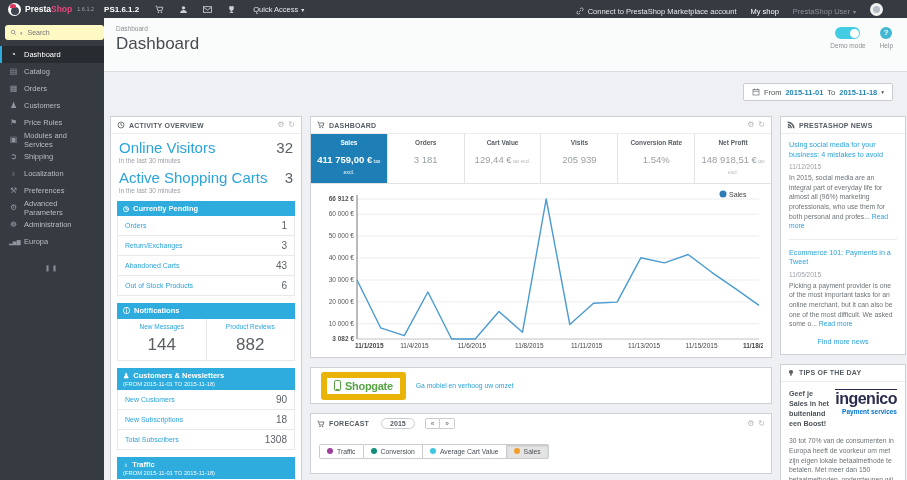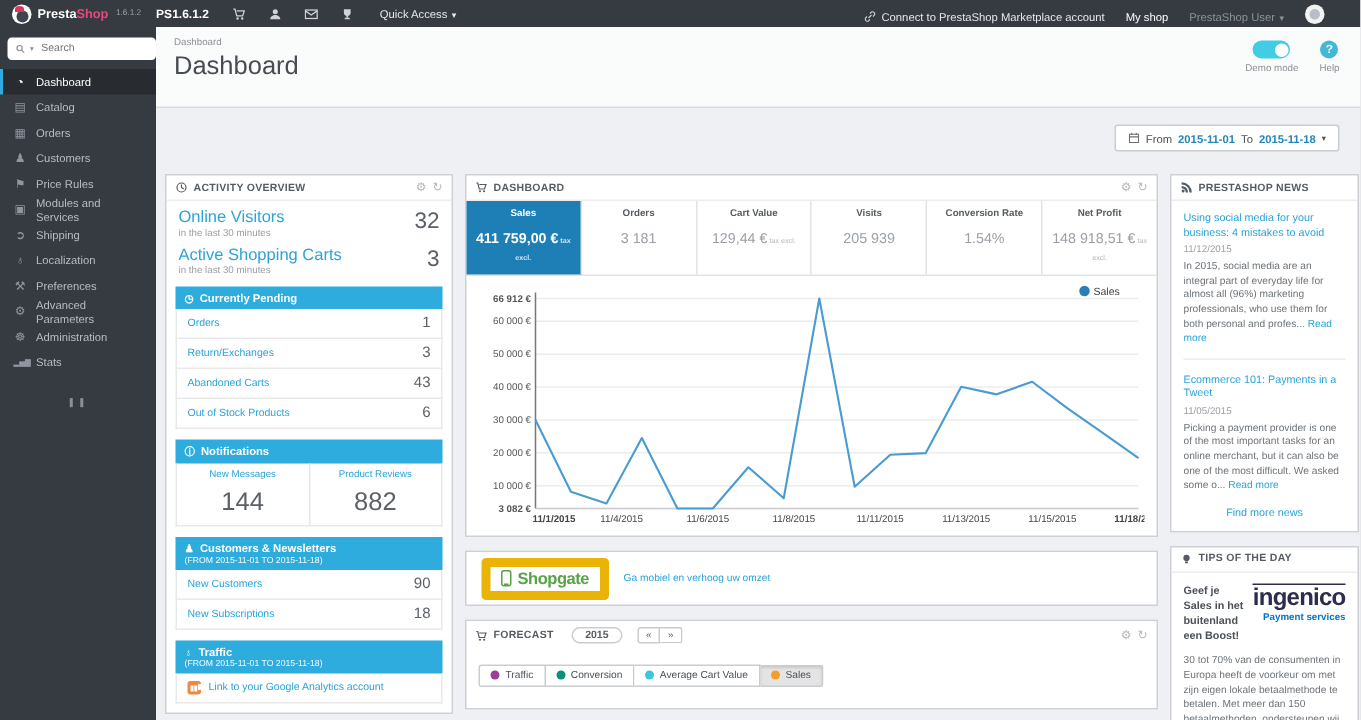--- a/index.html
+++ b/index.html
@@ -24,21 +24,21 @@
   .top-right{margin-left:auto;display:flex;align-items:flex-end;gap:14px;padding-right:24px;}
   .mk-link{display:flex;align-items:center;gap:4px;color:#e6e8ea;cursor:pointer;}
   .mk-link svg{width:8px;height:8px;stroke:#cfd2d6;}
   .myshop{color:#fff;cursor:pointer;}
   .user{color:#8d929a;cursor:pointer;}
   .avatar{width:13px;height:13px;border-radius:50%;background:#f2f2f2;position:relative;overflow:hidden;}
   .avatar::before{content:"";position:absolute;left:3px;top:3px;width:7px;height:7px;border-radius:50%;background:#b8bec8;}
 
   
   .sidebar{position:absolute;top:18px;left:0;width:104px;bottom:0;background:#363a41;z-index:20;}
-  .searchbox{margin:7px 0 6px 5px;background:#ffffff;border-radius:3px;height:15px;display:flex;align-items:center;padding:0 5px;gap:3px;}
+  .searchbox{margin:7px 0 6px 5px;background:#fef9c3;border-radius:3px;height:15px;display:flex;align-items:center;padding:0 5px;gap:3px;}
   .searchbox svg{width:7px;height:7px;stroke:#8a8f98;flex:none;}
   .searchbox .sb-caret{font-size:5px;color:#8a8f98;}
   .searchbox input{border:none;outline:none;width:100%;font-size:7px;color:#555;background:transparent;}
   .menu{margin-top:4px;}
   .side-item{display:flex;align-items:center;gap:6px;height:17px;padding:0 9px;color:#b8bcc3;font-size:7.5px;cursor:pointer;}
   .side-item .mi{width:9px;text-align:center;font-size:8px;color:#9095a0;flex:none;}
   .side-item.active{background:#282b30;color:#fff;border-left:2px solid #2eacdd;padding-left:7px;}
   .side-item.active .mi{color:#fff;}
   .collapse{margin-top:14px;text-align:center;color:#8a8f98;font-size:6px;letter-spacing:2px;cursor:pointer;}
 
@@ -72,21 +72,21 @@
   .phead{display:flex;align-items:center;gap:4px;padding:4px 6px;border-bottom:1px solid #ececec;}
   .phead .pt{font-size:7px;font-weight:bold;color:#565c63;letter-spacing:.2px;}
   .phead svg{width:8px;height:8px;fill:#565c63;flex:none;}
   .phead .sp{flex:1;}
   .pico{color:#b4b8bc;font-size:8px;cursor:pointer;line-height:1;}
   .gear::before{content:"⚙";}
   .refresh::before{content:"↻";}
 
   
   .bigstat{padding:5px 8px 0 8px;}
-  .bigstat .bl{font-size:11px;color:#2ba3da;cursor:pointer;}
+  .bigstat .bl{font-size:15px;color:#2ba3da;cursor:pointer;}
   .bigstat .bv{float:right;font-size:15px;font-weight:300;color:#5b6066;}
   .bigstat .bs{font-size:6.5px;color:#9aa0a6;margin-top:1px;}
   .bluebar{margin:7px 6px 0 6px;background:#2eacdd;color:#fff;padding:3px 6px;}
   .bluebar .bt{font-size:7.5px;font-weight:bold;}
   .bluebar .bi{margin-right:4px;font-size:7px;}
   .bluebar .bsub{font-size:5.8px;margin-top:1px;opacity:.95;}
   .rows{margin:0 6px;}
   .row{display:flex;justify-content:space-between;align-items:center;border:1px solid #e9e9e9;border-top:none;
        padding:4px 7px;}
   .row .rl{font-size:7px;color:#2ba3da;cursor:pointer;}
@@ -248,21 +248,21 @@
         <div class="side-item">
           <span class="mi">⚙</span>
           <span>Advanced Parameters</span>
         </div>
         <div class="side-item">
           <span class="mi">☸</span>
           <span>Administration</span>
         </div>
         <div class="side-item">
           <span class="mi" style="font-size: 5px;">▂▅▇</span>
-          <span>Stats</span>
+          <span>Europa</span>
         </div>
       </div>
     <div class="collapse">❚❚</div>
   </div>
 
   <div class="main">
     <div class="page-head">
       <div class="crumb">Dashboard</div>
       <div class="page-title">Dashboard</div>
       <div class="head-right">
@@ -358,20 +358,24 @@
                 <div class="bsub">(FROM 2015-11-01 TO 2015-11-18)</div>
               </div>
               <div class="rows">
                 <div class="row">
                   <span class="rl">New Customers</span>
                   <span class="rv">90</span>
                 </div>
                 <div class="row">
                   <span class="rl">New Subscriptions</span>
                   <span class="rv">18</span>
+                </div>
+                <div class="row">
+                  <span class="rl">Total Subscribers</span>
+                  <span class="rv">1308</span>
                 </div>
               </div>
               <div class="bluebar">
                 <div class="bt"><span class="bi">♁</span>Traffic</div>
                 <div class="bsub">(FROM 2015-11-01 TO 2015-11-18)</div>
               </div>
               <div class="garow">
                 <span class="ga-ico"></span>
                 <span class="rl">Link to your Google Analytics account</span>
               </div>

